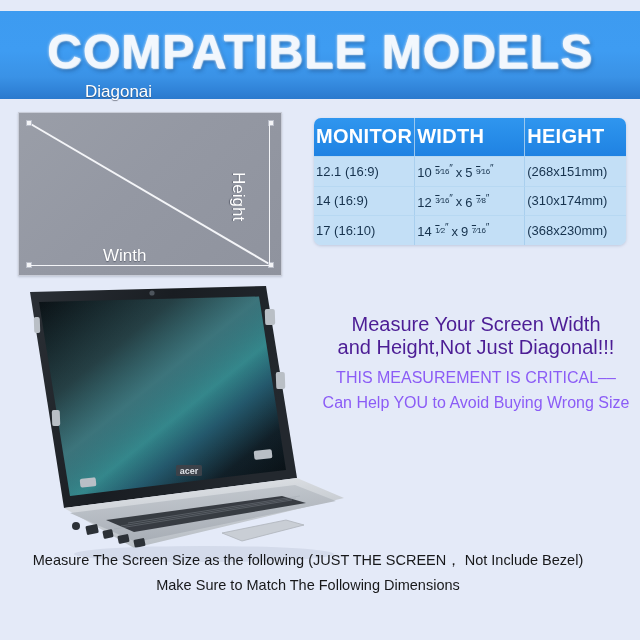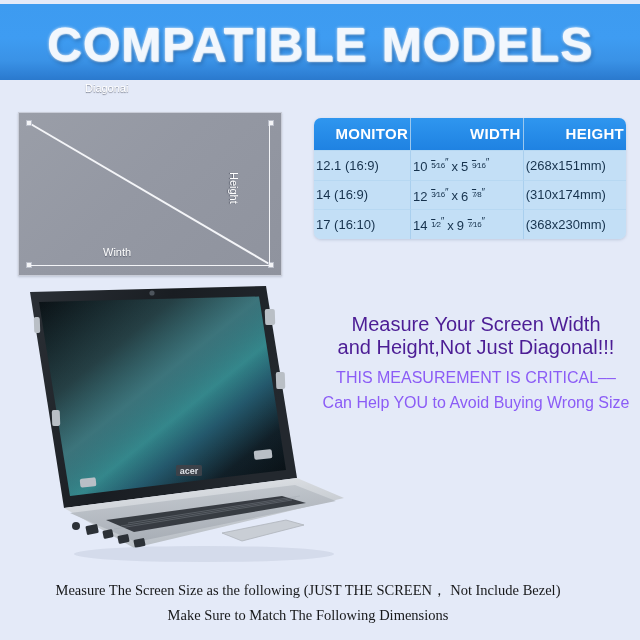--- a/index.html
+++ b/index.html
@@ -11,23 +11,23 @@
     height: 640px;
     overflow: hidden;
     background: #e4eaf8;
     font-family: "Liberation Sans", sans-serif;
     position: relative;
   }
 
   
   .header-banner {
     position: absolute;
-    left: 0; top: 4px;
+    left: 0; top: 11px;
     width: 640px;
-    height: 76px;
+    height: 88px;
     background: linear-gradient(180deg, #3d9bf0 0%, #3e9cf2 45%, #3a92e6 75%, #2f81d6 92%, #2a79cd 100%);
   }
   .header-title {
     position: absolute;
     left: 0; top: 13px;
     width: 640px;
     text-align: center;
     font-size: 48px;
     font-weight: bold;
     letter-spacing: 1px;
@@ -49,21 +49,21 @@
     box-shadow: 0 1px 2px rgba(120,130,150,0.35);
   }
   .diag-line {
     position: absolute;
     left: 0; top: 0;
     width: 262px; height: 162px;
   }
   .diag-label {
     position: absolute;
     color: #ffffff;
-    font-size: 11px;
+    font-size: 17px;
     text-shadow: 0 1px 1px rgba(60,65,80,0.6);
     white-space: nowrap;
   }
   .label-diagonal { left: 85px; top: 82px; }
   .label-width    { left: 103px; top: 246px; }
   .label-height {
     left: 228px; top: 172px;
     writing-mode: vertical-rl;
     text-orientation: mixed;
   }
@@ -86,24 +86,24 @@
     border-collapse: separate;
     border-spacing: 0;
     border-radius: 7px;
     overflow: hidden;
     box-shadow: 0 1px 3px rgba(120,140,175,0.35);
     background: #cfe4f7;
   }
   .spec-table th {
     background: linear-gradient(180deg, #2f96ef 0%, #1f82e2 100%);
     color: #ffffff;
-    font-size: 15px;
+    font-size: 20px;
     font-weight: bold;
     padding: 7px 2px 8px;
-    text-align: right;
+    text-align: left;
     letter-spacing: 0.3px;
     border-right: 1px solid #9cc8ee;
   }
   .spec-table th:last-child { border-right: none; }
   .spec-table td {
     font-size: 13px;
     color: #16324d;
     text-align: left;
     padding: 6px 2px;
     border-right: 1px solid #a9cfee;
@@ -147,27 +147,26 @@
     white-space: nowrap;
   }
   .note-dark.first { padding-top: 6px; }
 
   
   .laptop { position: absolute; left: 14px; top: 282px; width: 340px; height: 290px; }
 
   
   .caption {
     position: absolute;
-    left: 0; top: 578px;
+    left: 0; top: 548px;
     width: 616px;
     text-align: center;
     color: #17181a;
     font-size: 14.5px;
     line-height: 25px;
-    font-family: Liberation Serif, serif;
   }
 </style>
 </head>
 <body>
 
 <div class="header-banner">
   <div class="header-title">COMPATIBLE MODELS</div>
 </div>
 
 <div class="diagram">

